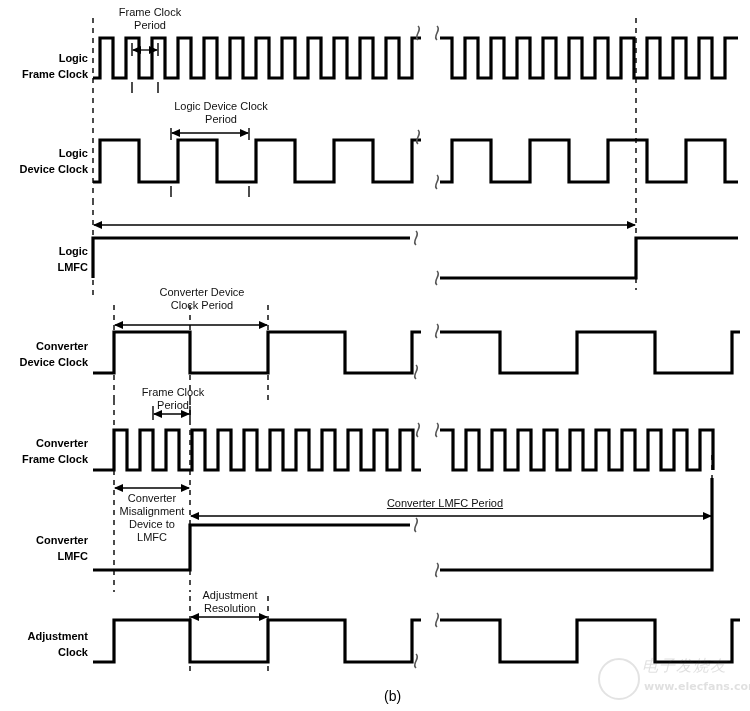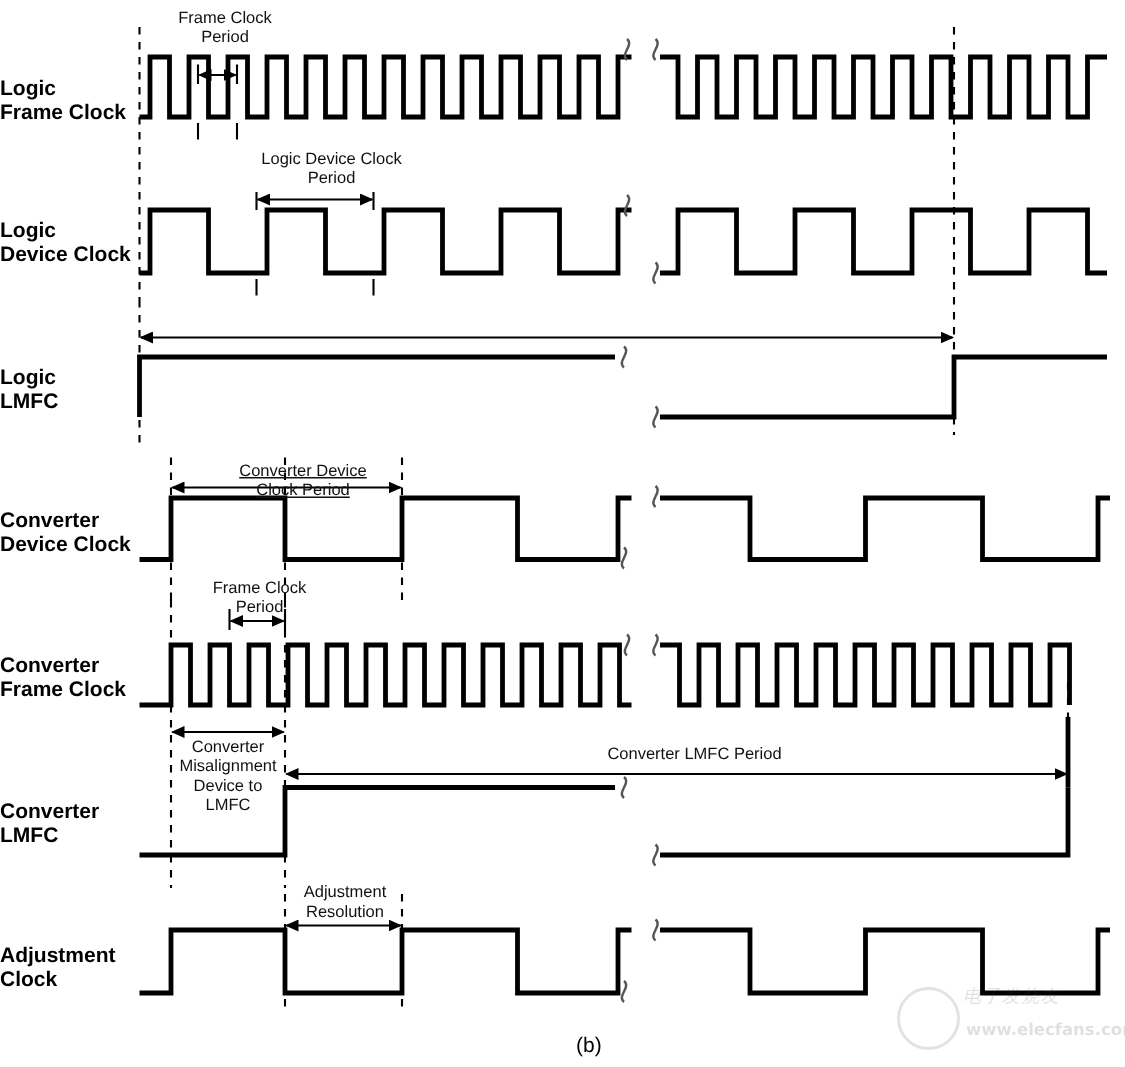--- a/index.html
+++ b/index.html
@@ -17,22 +17,23 @@
     background: #ffffff;
     overflow: hidden;
   }
   #diagram {
     position: absolute;
     top: 0;
     left: 0;
   }
   .row-label {
     position: absolute;
+    text-align: right;
     font-weight: bold;
-    font-size: 14px;
+    font-size: 11px;
     line-height: 16px;
     color: #000000;
     font-family: "Liberation Sans", sans-serif;
     white-space: pre-line;
     right: 0;
     width: 100%;
   }
   .label-wrap {
     position: absolute;
     left: 0;
@@ -59,21 +60,21 @@
     top: 654px;
     width: 150px;
     height: 50px;
     opacity: 0.16;
     pointer-events: none;
   }
   #watermark .wm-text {
     position: absolute;
     left: 46px;
     top: 2px;
-    font-size: 12px;
+    font-size: 16px;
     font-weight: normal;
     font-style: italic;
     color: #444;
     letter-spacing: 1px;
     font-family: "DejaVu Sans", sans-serif;
   }
   #watermark .wm-url {
     position: absolute;
     left: 48px;
     top: 26px;
@@ -262,32 +263,32 @@
 Clock</div>
     </div>
 
   <div class="annot" style="left:105px; top:6px;  width:90px;">Frame Clock
 Period</div>
 
   <div class="annot" style="left:148px; top:100px; width:146px;">Logic Device Clock
 Period</div>
 
 
-  <div class="annot" style="left:128px; top:308px; width:148px;text-decoration:underline;">Converter Device
+  <div class="annot" style="left:128px; top:286px; width:148px;">Converter Device
 Clock Period</div>
 
   <div class="annot" style="left:128px; top:386px; width:90px;">Frame Clock
 Period</div>
 
   <div class="annot" style="left:112px; top:492px; width:80px;">Converter
 Misalignment
 Device to
 LMFC</div>
 
-  <div class="annot" style="left:363px; top:497px; width:200px;">Converter LMFC Period</div>
+  <div class="annot" style="left:345px; top:497px; width:200px;text-decoration:underline;">Converter LMFC Period</div>
 
   <div class="annot" style="left:186px; top:589px; width:88px;">Adjustment
 Resolution</div>
 
   <div class="caption" style="left:384px; top:688px;">(b)</div>
 
   <div id="watermark">
     <div class="wm-circle"></div>
     <div class="wm-text">电子发烧友</div>
     <div class="wm-url">www.elecfans.com</div>

